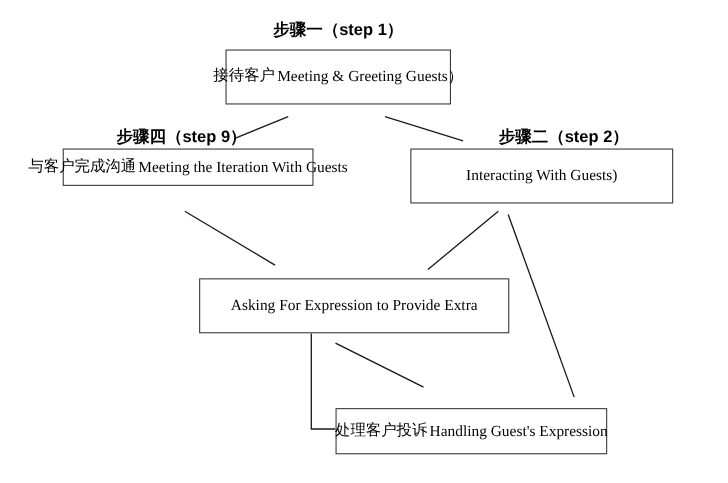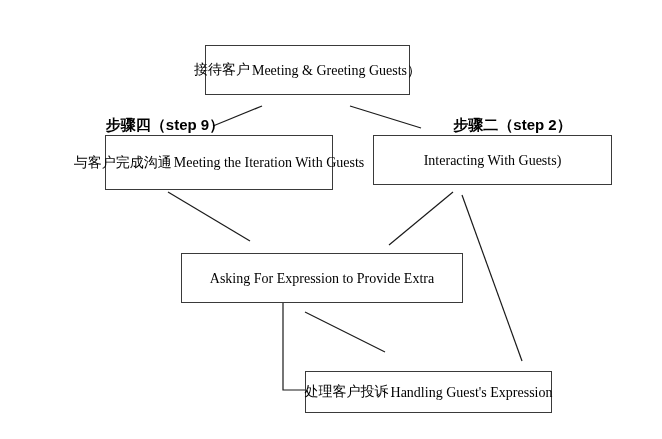--- a/index.html
+++ b/index.html
@@ -57,21 +57,21 @@
   }
   .node .en {
     font-size: 14px;
     line-height: 17px;
     white-space: nowrap;
   }
   
   #title-step1 { left: 205px; top: 19px;  width: 205px; }
   #node-step1  { left: 205px; top: 45px;  width: 205px; height: 50px; }
   #title-step4 { left: 51px;  top: 116px; width: 228px; }
-  #node-step4  { left: 57px;  top: 135px; width: 228px; height: 55px; margin-left: 48px; }
+  #node-step4  { left: 57px;  top: 135px; width: 228px; height: 34px; }
   #title-step2 { left: 393px; top: 116px; width: 239px; }
   #node-step2  { left: 373px; top: 135px; width: 239px; height: 50px; }
   #title-step3 { left: 181px; top: 233px; width: 282px; }
   #node-step3  { left: 181px; top: 253px; width: 282px; height: 50px; }
   #node-complaints { left: 305px; top: 371px; width: 247px; height: 42px; }
 </style>
 </head>
 <body>
 
 <div id="stage">
@@ -79,20 +79,21 @@
   <svg id="edges" viewBox="0 0 662 439" xmlns="http://www.w3.org/2000/svg">
     <line x1="262" y1="106" x2="213" y2="126"></line>
     <line x1="350" y1="106" x2="421" y2="128"></line>
     <line x1="168" y1="192" x2="250" y2="241"></line>
     <line x1="453" y1="192" x2="389" y2="245"></line>
     <line x1="462" y1="195" x2="522" y2="361"></line>
     <polyline points="283,303 283,390 305,390"></polyline>
     <line x1="305" y1="312" x2="385" y2="352"></line>
   </svg>
 
+  <div class="node-title" id="title-step1">步骤一（step 1）</div>
   <div class="node" id="node-step1">
     <div class="zh">接待客户</div>
     <div class="en">Meeting &amp; Greeting Guests）</div>
   </div>
 
   <div class="node-title" id="title-step4">步骤四（step 9）</div>
   <div class="node" id="node-step4">
     <div class="zh">与客户完成沟通</div>
     <div class="en">Meeting the Iteration With Guests</div>
   </div>

